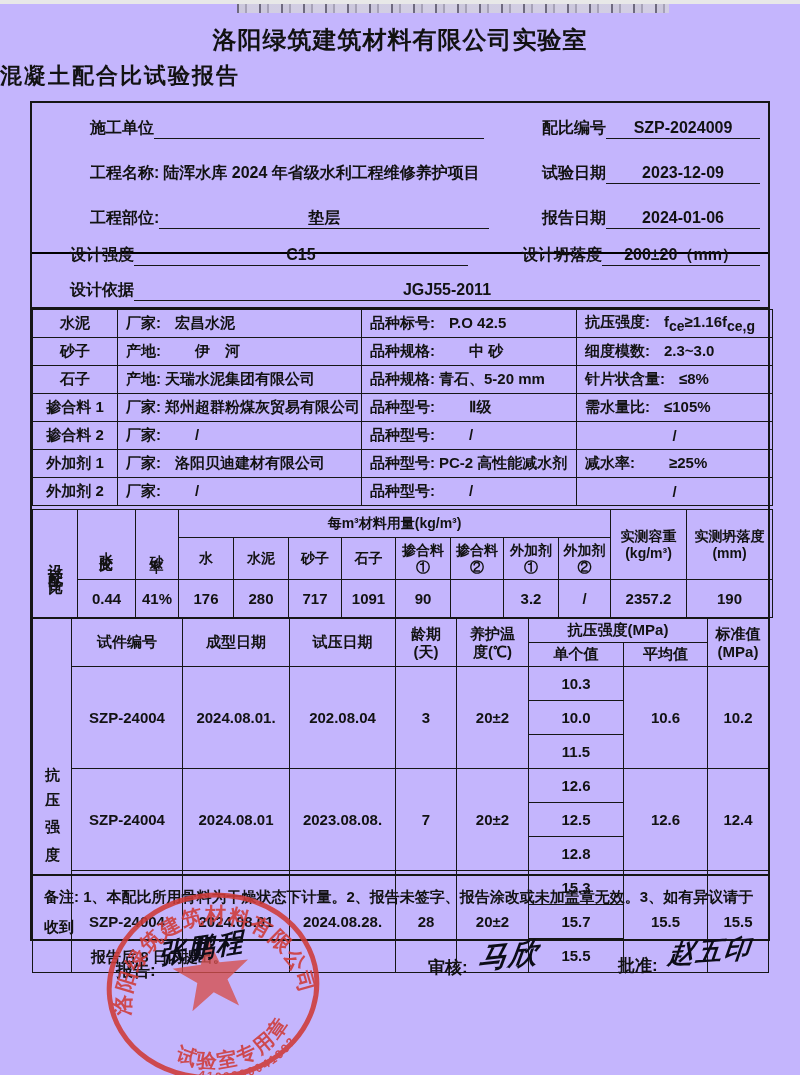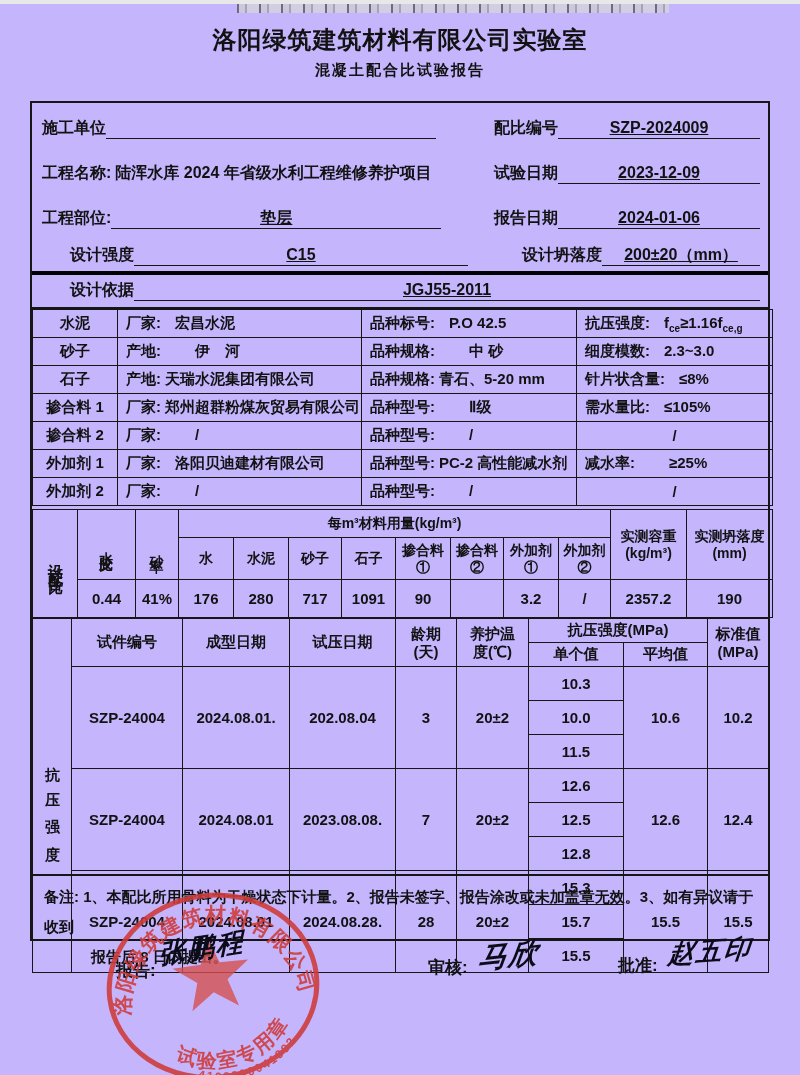--- a/index.html
+++ b/index.html
@@ -10,55 +10,55 @@
     font-family: "Liberation Sans", sans-serif; color: #121212;
   }
   
   .top-strip {
     position:absolute; left:237px; top:0; width:432px; height:9px;
     background: repeating-linear-gradient(90deg,#4a4a4a 0 2px,#cfcfcf 2px 8px,#9a9a9a 8px 10px,#d8d8d8 10px 22px);
     opacity:.7;
   }
   .title1 { position:absolute; top:20px; left:0; width:100%; text-align:center;
     font-size:24px; font-weight:800; letter-spacing:1px; }
-  .title2 { position:absolute; top:57px; left:0; width:100%; text-align:center;
-    font-size:15px; font-weight:800; letter-spacing:2px; }
+  .title2 { position:absolute; top:57px; left:0; width:100%; 
+    font-size:22px; font-weight:800; letter-spacing:2px; }
 
   .main-box { position:absolute; left:30px; top:97px; width:740px; height:840px;
     border:2px solid #161616; }
 
   .sec { position:absolute; left:0; width:100%; }
-  .secA { top:0; height:172px; border-bottom:4px solid #000000; }
+  .secA { top:0; height:151px; border-bottom:2px solid #000000;padding-left:48px; }
   .secB { top:135px; height:71px; border-bottom:2px solid #161616; }
   .secC { top:206px; height:200px; }
   .secD { top:406px; height:109px; }
   .secE { top:515px; height:256px; }
   .secF { top:771px; height:69px; border-top:2px solid #161616; padding:6px 10px 0 12px; }
 
   .frow { display:flex; align-items:flex-end; padding:0 8px 9px 10px; }
   .rA { height:45px; } .rB { height:35px; padding-bottom:7px;padding-left:38px; }
   .flabel { font-size:16px; font-weight:700; white-space:nowrap; }
   .uline { display:inline-block; border-bottom:1.6px solid #161616;
     text-align:center; font-size:16px; font-weight:700; line-height:1.2;
-    padding-bottom:1px; white-space:nowrap;text-decoration:underline; }
+    padding-bottom:1px; white-space:nowrap; }
   .plain-val { font-size:16px; font-weight:700; margin-left:4px; white-space:nowrap; }
   .lgrow { flex:0 0 452px; display:flex; align-items:flex-end; }
   .rgrow { flex:1; display:flex; }
   .u-l { width:334px; } .u-r { flex:1; min-width:150px; } .u-s { width:330px; }
 
   table { border-collapse:collapse; table-layout:fixed; width:100%; }
   td,th { border:1.6px solid #161616; text-align:center; vertical-align:middle;
     font-weight:700; overflow:hidden; }
   .mt td { height:28px; font-size:15px; }
   .mt .mname { font-size:15px; }
   .mt .lv { text-align:left; padding-left:8px; }
   .mt .lv .val { margin-left:14px; }
   .mt .lv .val-wide { margin-left:34px; }
   .cslash { font-size:15px; }
-  sub { font-size:10px; }
+  sub { font-size:14px; }
 
   .dt td, .dt th { font-size:14px; }
   .dt .hdr1 { height:28px; } .dt .hdr2 { height:42px; line-height:1.15; }
   .dt .vals td { height:38px; font-size:15px; }
   .vlabel { writing-mode:vertical-lr; text-orientation:upright;
     display:inline-block; font-size:15px; font-weight:700; }
   .vl-mix { letter-spacing:4px; }
   .vl-str { letter-spacing:26px; padding-top:26px; }
   .vl-small { letter-spacing:3px; font-size:14px; }
 

